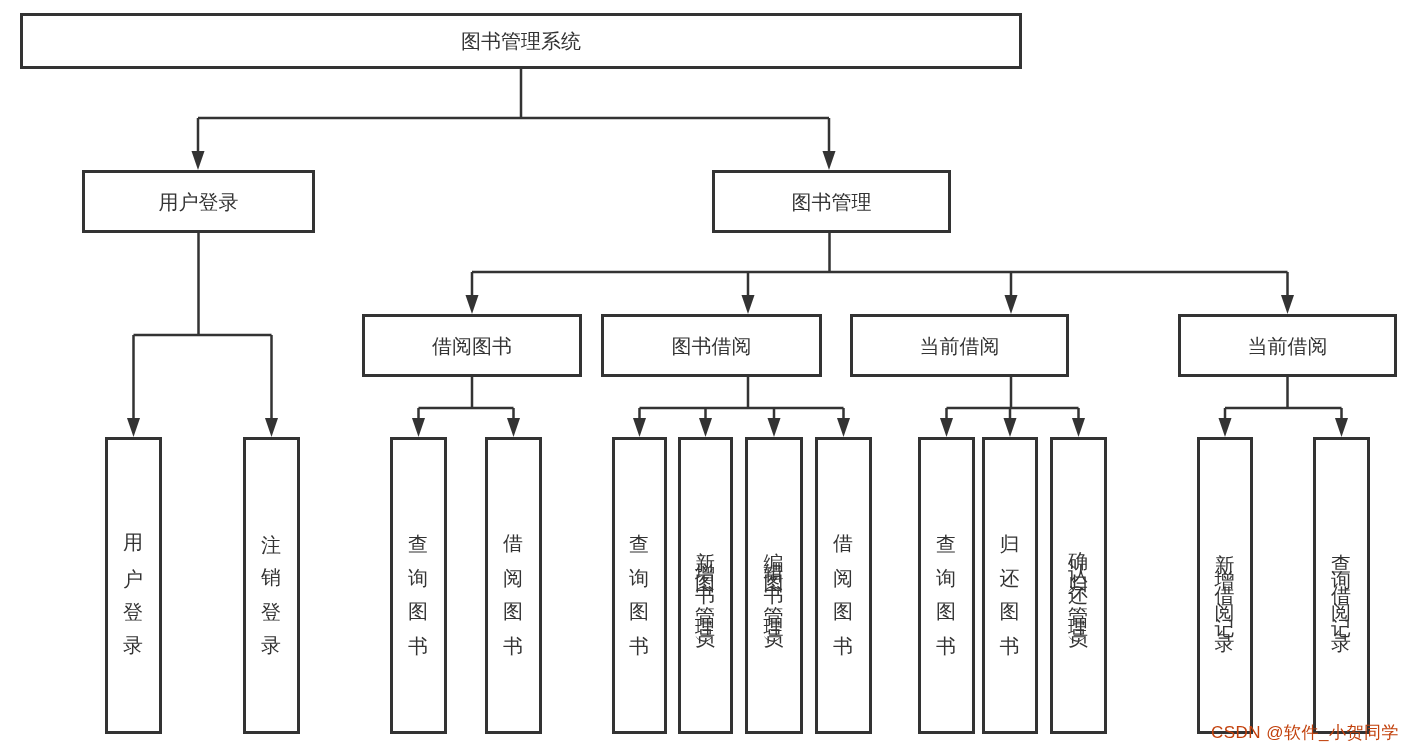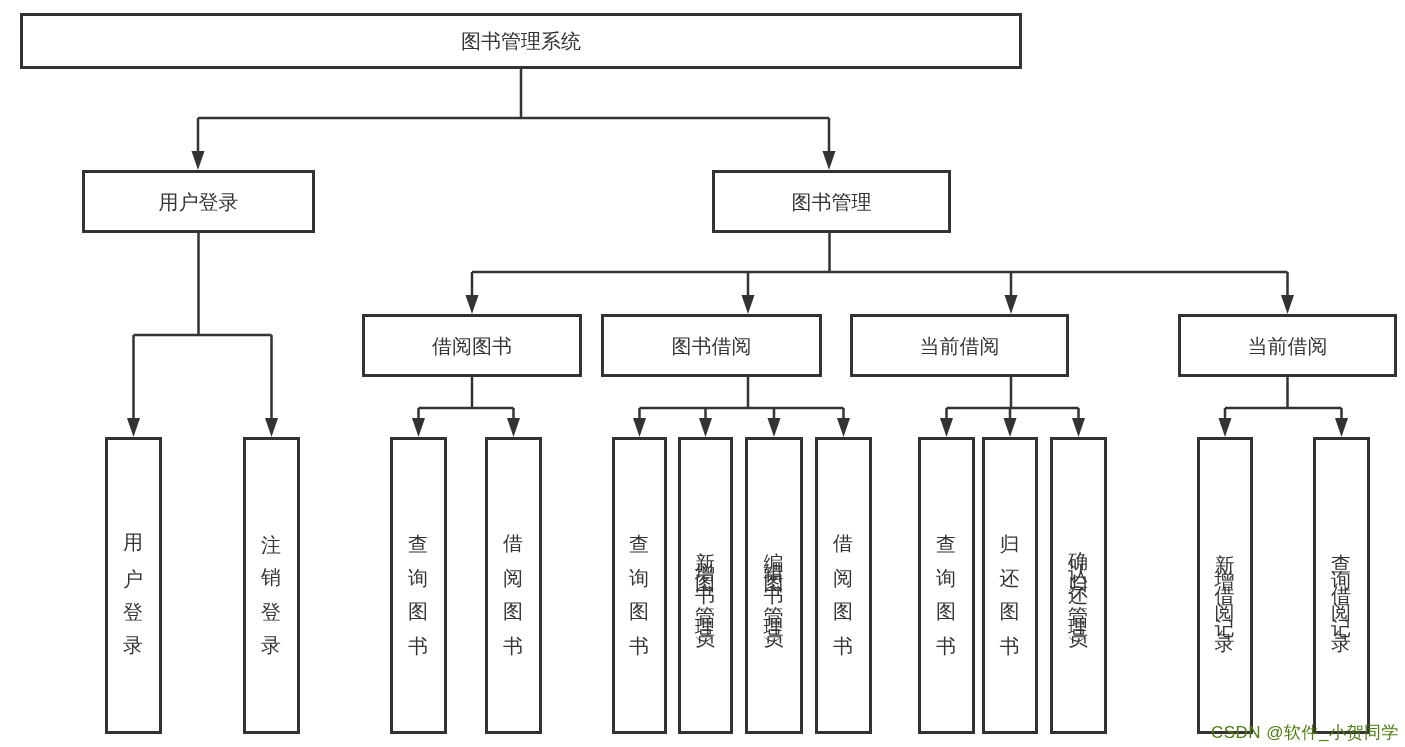--- a/index.html
+++ b/index.html
@@ -35,21 +35,21 @@
     white-space: nowrap;
   }
   .ls4 { letter-spacing: 34px; }
   .ls6 { letter-spacing: 16px; }
   .ls9 { letter-spacing: 11px; }
   .watermark {
     position: absolute;
     right: 6px;
     bottom: 3px;
     font-size: 17px;
-    color: #4d7c0f;
+    color: #c2410c;
     letter-spacing: 0.5px;
   }
 </style>
 </head>
 <body>
 
 <div class="canvas">
 
   <svg class="connectors" viewBox="0 0 1405 747" xmlns="http://www.w3.org/2000/svg">
     <path fill="none" stroke="#333333" stroke-width="2.5" d="

